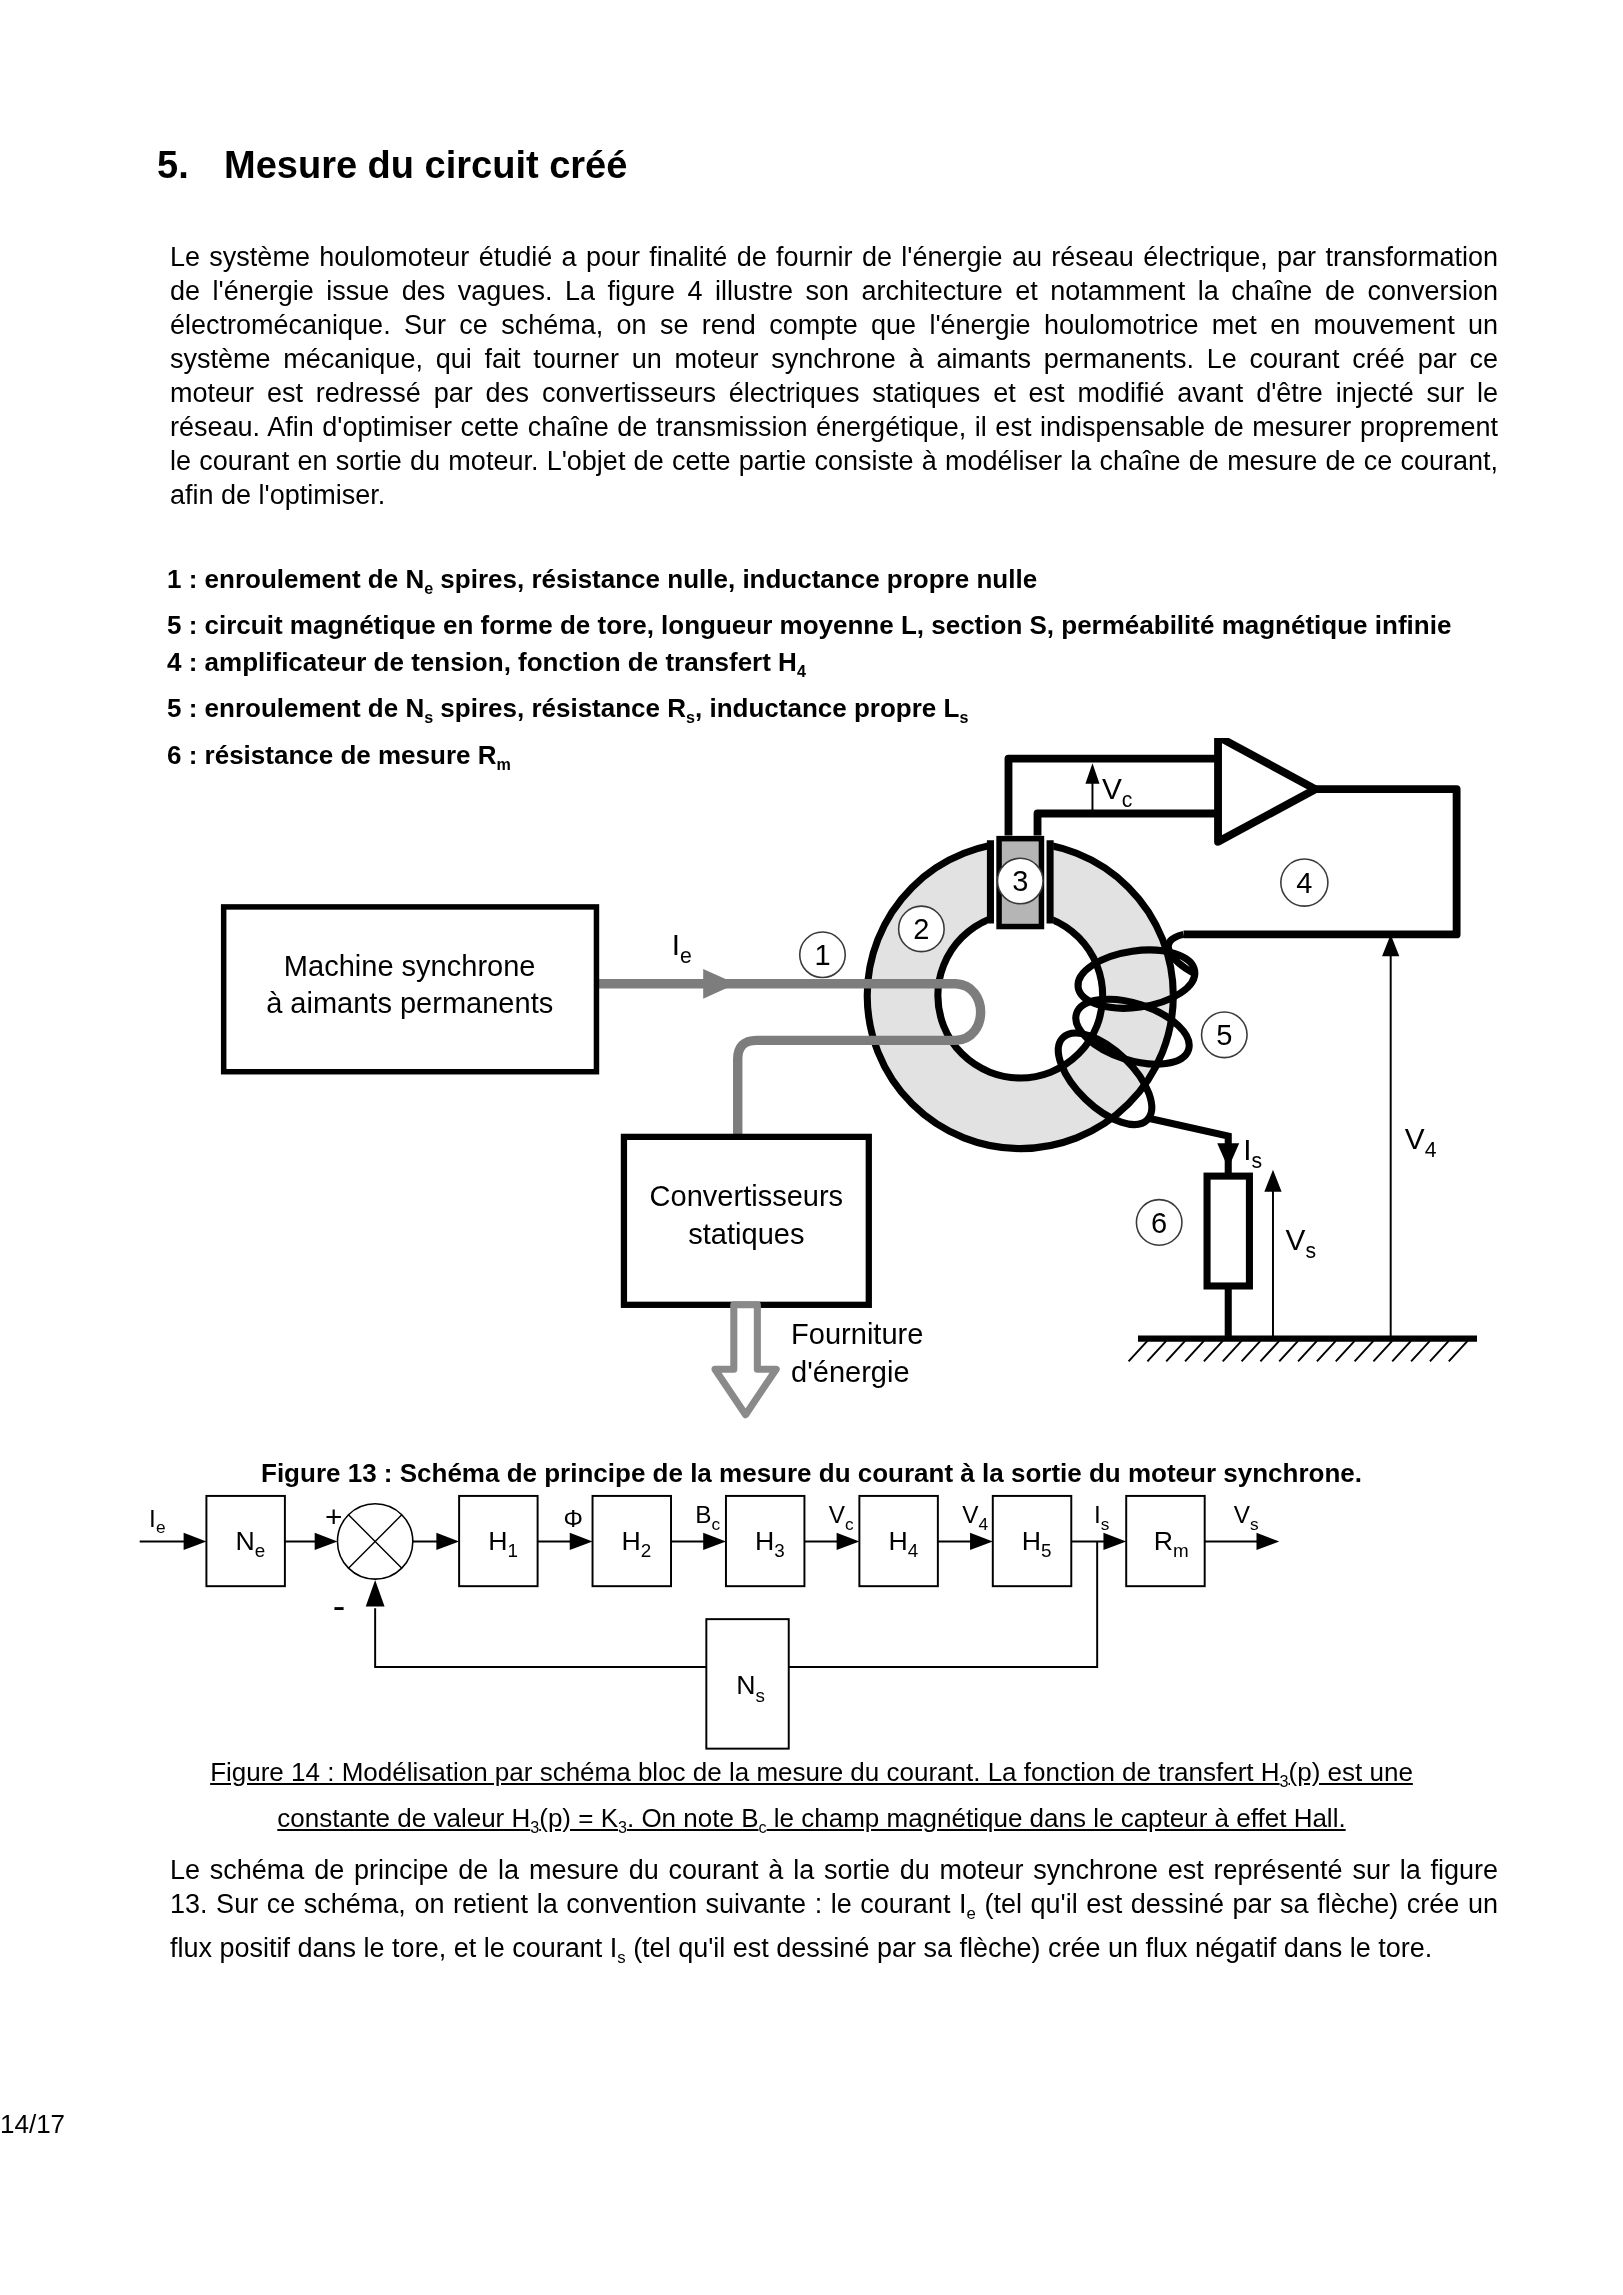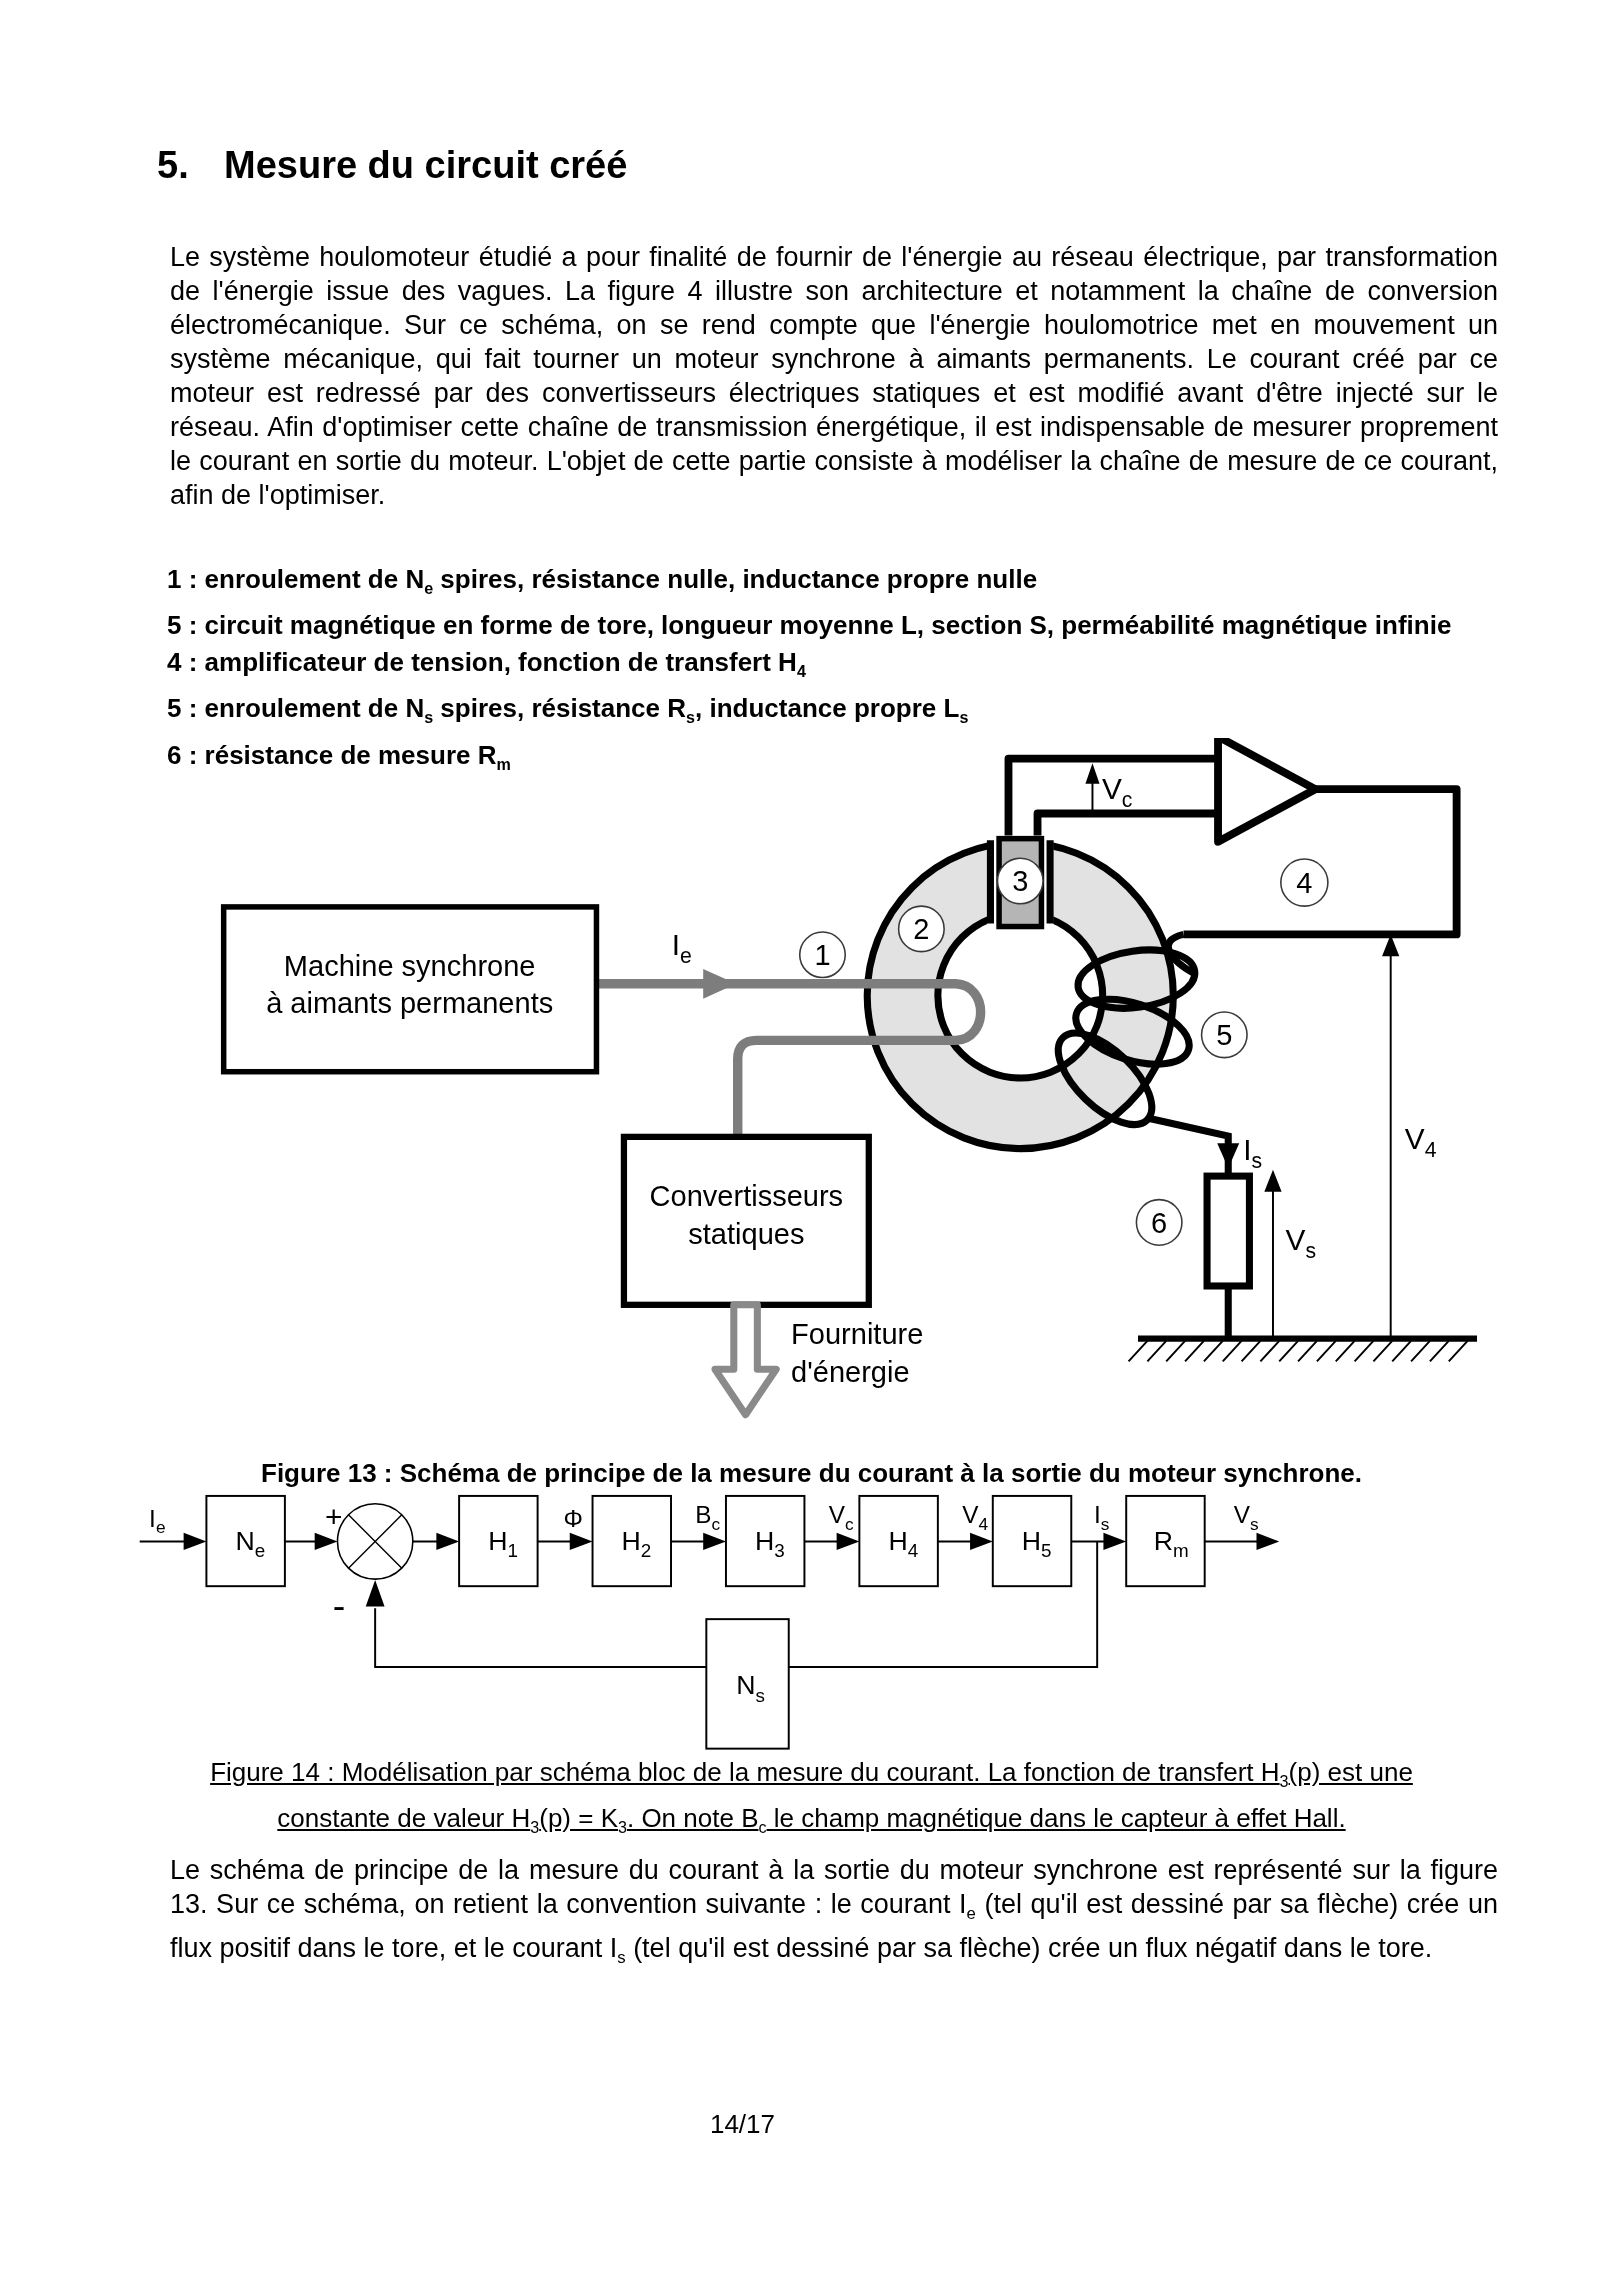--- a/index.html
+++ b/index.html
@@ -11,21 +11,21 @@
   .body-text{left:157px;width:1328px;font-size:27px;line-height:34px;
              text-align:justify;text-align-last:left;margin-left:13px;}
   .intro{top:240px;}
   .closing{top:1853px;}
   .legend{top:561px;left:167px;font-size:26px;font-weight:bold;}
   .legend .item{line-height:37px;white-space:nowrap;}
   sub{font-size:0.62em;}
   .caption{left:0;width:1623px;text-align:center;font-size:26px;line-height:37px;}
   .cap13{top:1455px;font-weight:bold;}
   .cap14{top:1754px;text-decoration:underline;}
-  .pagenum{top:2109px;left:0;width:1485px;text-align:center;font-size:26px;}
+  .pagenum{top:2109px;left:0;width:1485px;font-size:26px;}
   svg{position:absolute;left:0;}
   svg text{font-family:"Liberation Sans",sans-serif;fill:#000;}
   .thick{stroke:#000;stroke-width:10;fill:none;stroke-linejoin:round;}
   .mid{stroke:#000;stroke-width:9;fill:none;}
   .thin{stroke:#000;stroke-width:2.5;fill:none;}
   .boxline{stroke:#000;fill:#fff;}
   .marker{fill:#fff;stroke:#3a3a3a;stroke-width:2;}
   .mtext{font-size:37px;text-anchor:middle;}
   .btext{font-size:37px;text-anchor:middle;}
 </style>

